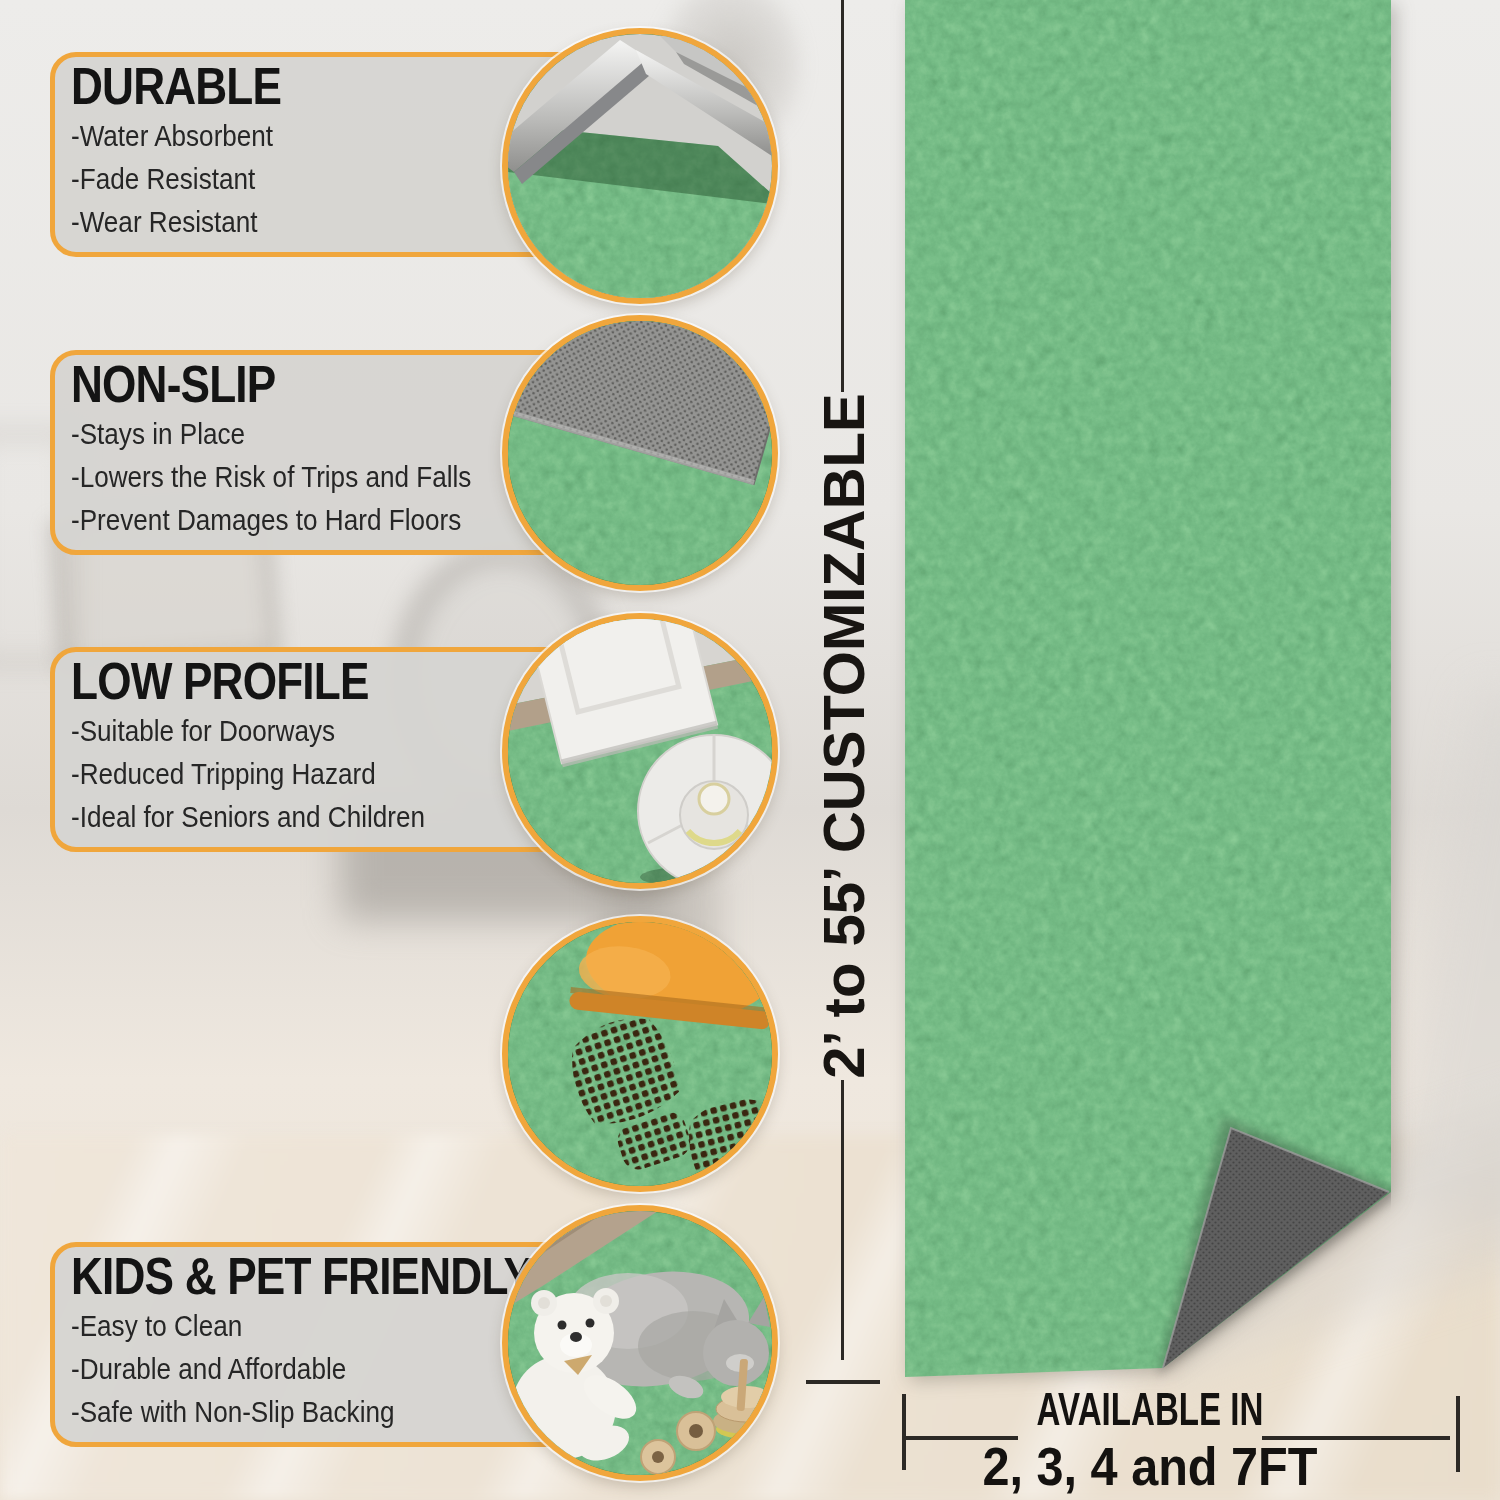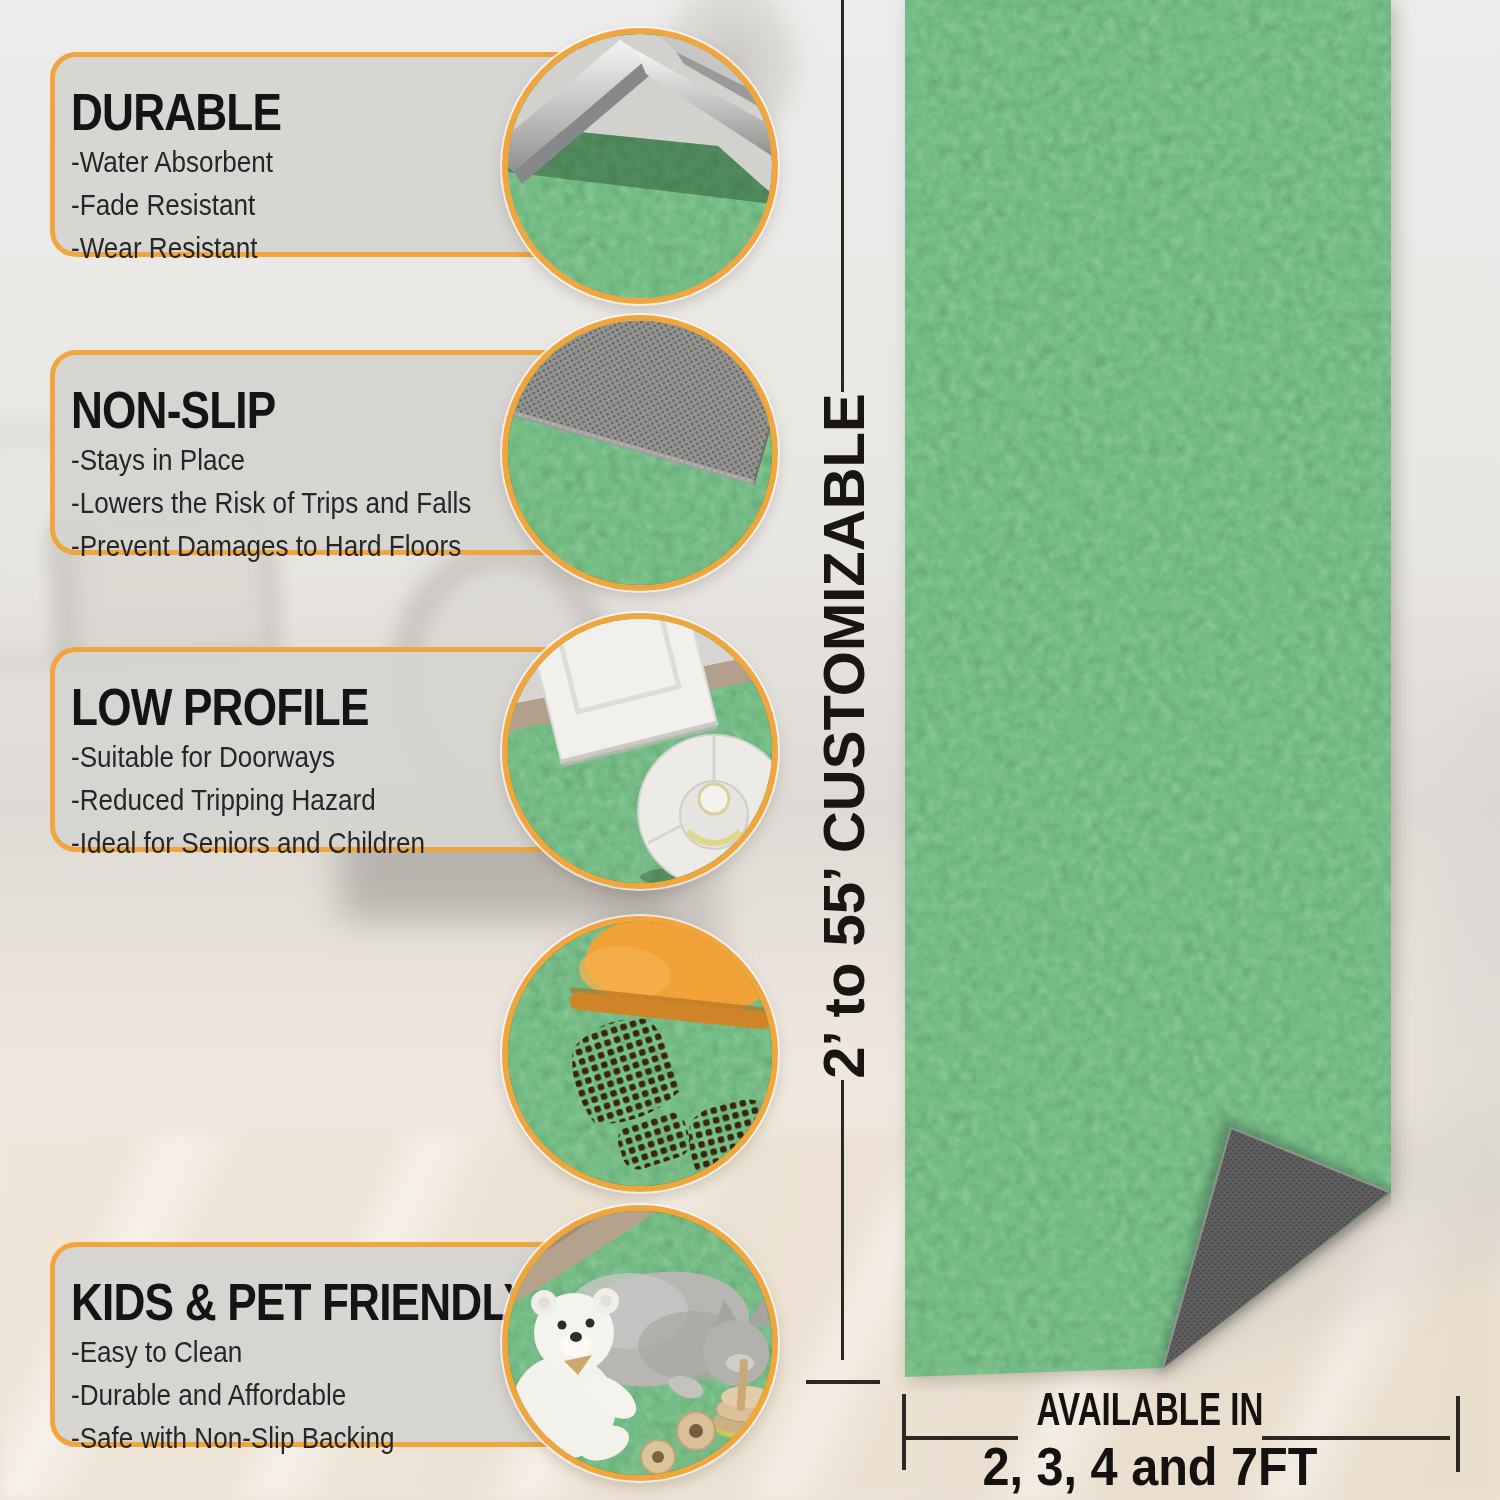--- a/index.html
+++ b/index.html
@@ -26,21 +26,21 @@
            repeating-linear-gradient(115deg,rgba(255,255,255,0) 0 120px,rgba(255,255,255,.45) 165px,rgba(255,255,255,0) 230px),
            linear-gradient(100deg,#efe6da,#e9ddcb);
          filter:blur(7px);}
   .rshadow{left:1430px;top:700px;width:160px;height:520px;background:#d9d6d2;
            transform:rotate(10deg);filter:blur(24px);opacity:.6;}
   .rband{left:1110px;top:1140px;width:620px;height:150px;background:#d8d4cf;
          transform:rotate(-18deg);filter:blur(22px);opacity:.5;}
   
   .feature-box{position:absolute;left:50px;width:550px;height:205px;
                background:rgba(213,212,209,.96);border:5px solid #F0A63C;border-radius:26px;
-               box-sizing:border-box;padding:26px 14px 0 16px;z-index:2;}
+               box-sizing:border-box;padding:0 14px 0 16px;z-index:2;}
   .feature-title{font-weight:bold;font-size:52px;line-height:58px;color:#141414;
                  transform:scaleX(.85);transform-origin:0 50%;white-space:nowrap;letter-spacing:-1px;}
   .feature-bullet{font-size:29px;line-height:43px;color:#262626;
                   transform:scaleX(.9);transform-origin:0 50%;white-space:nowrap;}
   
   .photo{position:absolute;left:502px;width:264px;height:264px;border-radius:50%;
          border:6px solid #F0A63C;box-shadow:0 0 0 2px rgba(255,255,255,.7),0 6px 14px rgba(90,80,60,.25);
          overflow:hidden;background:#2F7E3D;z-index:3;}
   .photo svg{display:block;}
   

